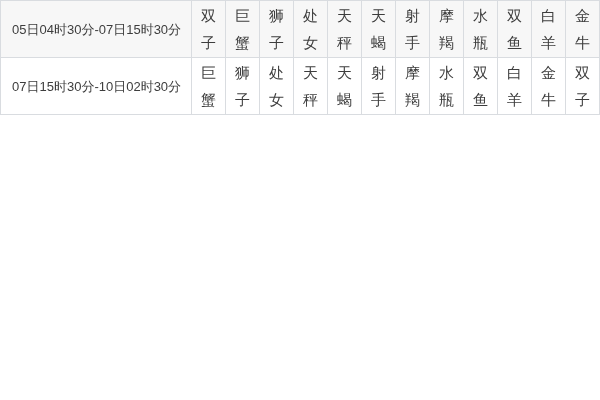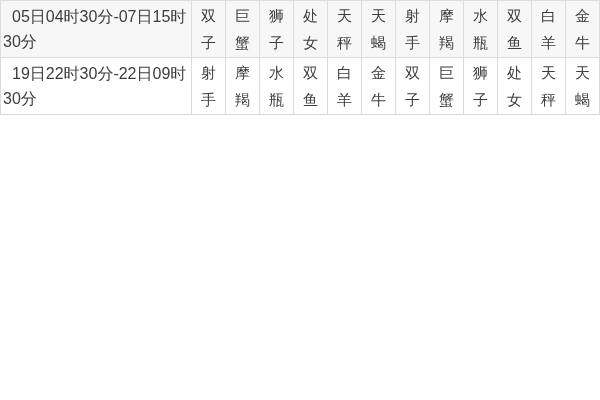--- a/index.html
+++ b/index.html
@@ -30,21 +30,21 @@
     background: var(--row-plain, #ffffff);
   }
   table.zodiac-table td {
     border: 1px solid var(--border-color, #d9dce0);
     color: var(--text-color, #3d3d3d);
     vertical-align: middle;
     overflow: hidden;
   }
   td.period {
     width: 186px;
-    font-size: 16px;
+    font-size: 13px;
     line-height: 25px;
     padding: 3px 2px 3px 2px;
     text-indent: 9px;
     text-align: left;
     word-break: break-all;
   }
   td.sign {
     font-size: 15px;
     line-height: 27px;
     text-align: center;
@@ -79,41 +79,41 @@
           <td class="sign">水
 瓶</td>
           <td class="sign">双
 鱼</td>
           <td class="sign">白
 羊</td>
           <td class="sign">金
 牛</td>
         </tr>
         <tr>
-          <td class="period">19日22时30分-22日09时30分</td>
+          <td class="period">07日15时30分-10日02时30分</td>
+          <td class="sign">巨
+蟹</td>
+          <td class="sign">狮
+子</td>
+          <td class="sign">处
+女</td>
+          <td class="sign">天
+秤</td>
+          <td class="sign">天
+蝎</td>
           <td class="sign">射
 手</td>
           <td class="sign">摩
 羯</td>
           <td class="sign">水
 瓶</td>
           <td class="sign">双
 鱼</td>
           <td class="sign">白
 羊</td>
           <td class="sign">金
 牛</td>
           <td class="sign">双
 子</td>
-          <td class="sign">巨
-蟹</td>
-          <td class="sign">狮
-子</td>
-          <td class="sign">处
-女</td>
-          <td class="sign">天
-秤</td>
-          <td class="sign">天
-蝎</td>
         </tr>
       </tbody>
   </table>
 </div>
 
 </body></html>

